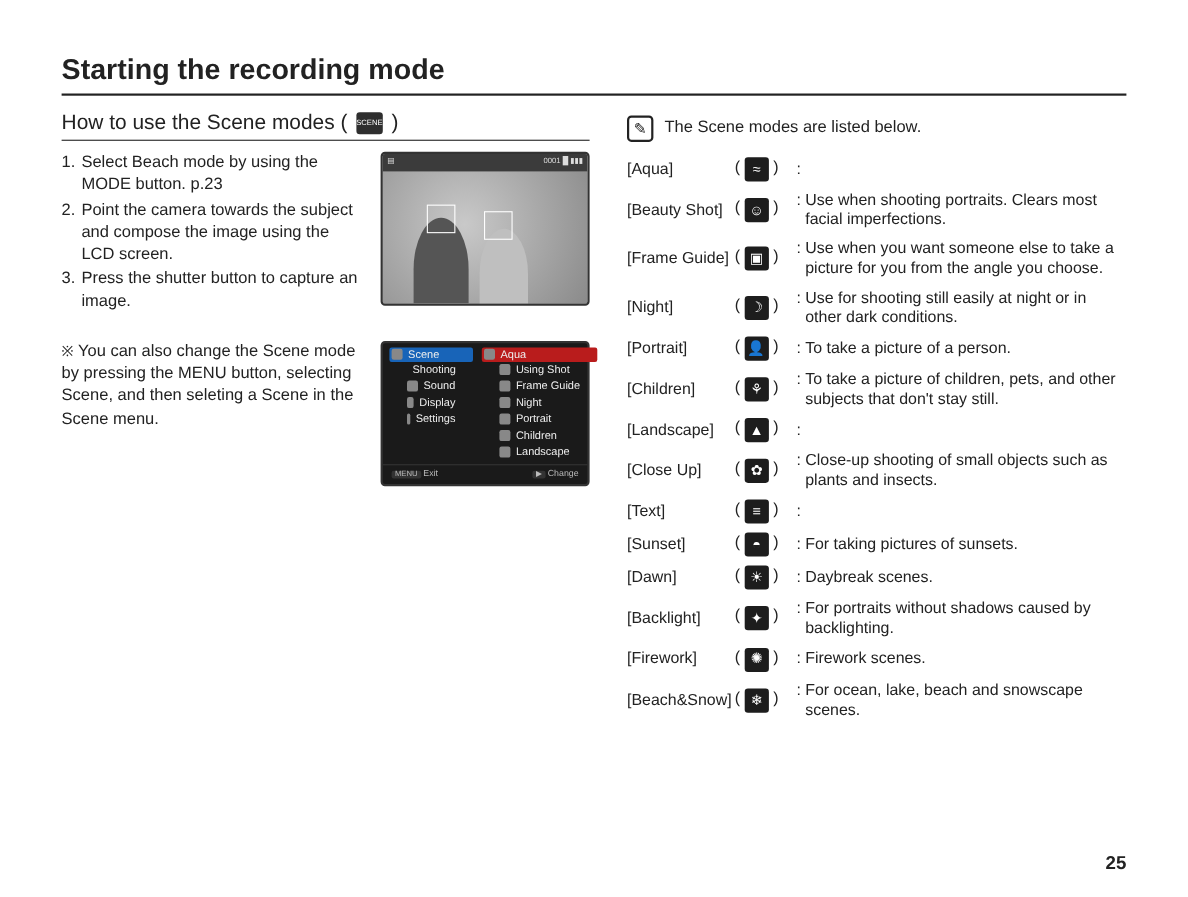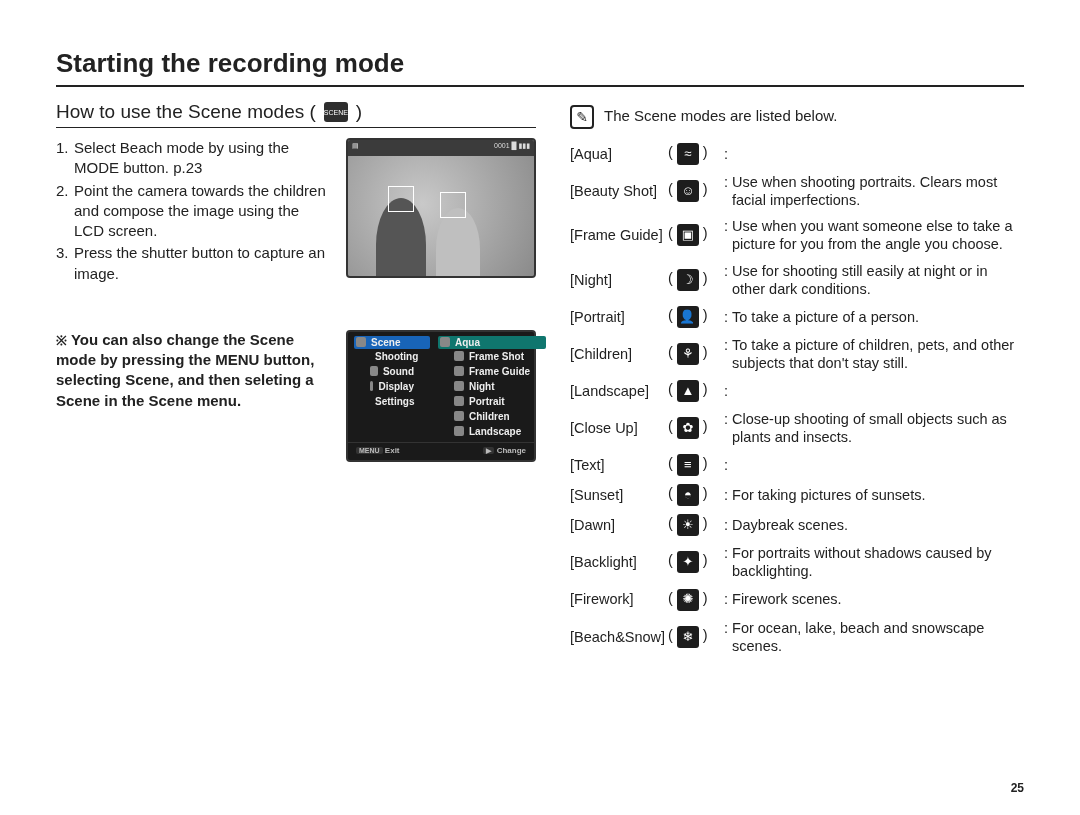--- a/index.html
+++ b/index.html
@@ -19,50 +19,50 @@
   .lcd-mock { width: 190px; height: 140px; background: linear-gradient(180deg,#9c9c9c,#777); border: 2px solid #333; border-radius: 4px; position: relative; overflow:hidden; }
   .lcd-top { height:16px; background:#3b3b3b; display:flex; justify-content:space-between; padding:2px 4px; font-size:7px; color:#ddd; }
   .lcd-body { position:relative; height:calc(100% - 16px); background: radial-gradient(circle at 40% 40%, #c9c9c9, #8a8a8a); }
   .person { position:absolute; bottom:0; border-radius:50% 50% 0 0 / 60% 60% 0 0; background:#555; }
   .p1 { left:28px; width:50px; height:78px; }
   .p2 { left:88px; width:44px; height:68px; background:#bfbfbf; }
   .face-rect { position:absolute; border:1px solid #fff; width:26px; height:26px; }
   .fr1 { left:40px; top:30px; }
   .fr2 { left:92px; top:36px; }
 
-  .note-row { display:flex; gap:14px; align-items:flex-start; margin-top: 44px; font-weight: bold; }
+  .note-row { display:flex; gap:14px; align-items:flex-start; margin-top: 24px; }
   .note-text { font-size: 15px; line-height: 1.35; flex:1; }
   .note-sym { display:inline-block; margin-right:4px; font-size:13px; }
 
   .menu-mock { width:190px; background:#1a1a1a; border:2px solid #333; border-radius:4px; color:#eee; font-size:10px; padding:4px 0; }
   .menu-row { display:flex; }
   .menu-left { width:82px; padding-left:6px; }
   .menu-right { flex:1; padding-left:8px; }
   .menu-item { display:flex; align-items:center; gap:5px; padding:2px 16px; white-space:nowrap; }
   .menu-item .mi-ic { width:10px; height:10px; display:inline-block; background:#888; border-radius:2px; }
   .menu-sel-left { background:#1864b8; border-radius:2px; padding:1px 2px; }
-  .menu-sel-right { background:#0f766e; border-radius:2px; padding:1px 2px; }
+  .menu-sel-right { background:#b91c1c; border-radius:2px; padding:1px 2px; }
   .menu-footer { display:flex; justify-content:space-between; font-size:8px; padding:3px 8px 1px 8px; border-top:1px solid #333; margin-top:3px; color:#bbb; }
   .menu-footer .kb { background:#333; padding:0 3px; border-radius:2px; font-size:7px; }
 
   
   .note-bubble { display:flex; align-items:flex-start; gap:10px; margin: 4px 0 14px 0; }
   .note-icon { width:24px; height:24px; border:2px solid #222; border-radius:4px; display:flex; align-items:center; justify-content:center; font-size:14px; }
   .note-head { font-size:15px; padding-top:2px; }
 
   .scene-table { font-size: 14.5px; line-height: 1.25; }
   .scene-row { display:flex; align-items:center; margin-bottom: 8px; }
   .scene-label { width: 98px; flex-shrink:0; }
   .scene-iconwrap { width: 56px; flex-shrink:0; display:flex; align-items:flex-start; gap:2px; }
   .paren { font-size:14.5px; }
   .scene-icon { width:22px; height:22px; background:#1d1d1d; border-radius:3px; display:inline-flex; align-items:center; justify-content:center; color:#fff; font-size:13px; margin:0 2px; }
   .scene-desc { flex:1; display:flex; gap:4px; }
   .colon { flex-shrink:0; }
 
-  .page-num { position:absolute; right:56px; bottom:20px; font-size:12px; font-weight:bold; }
+  .page-num { position:absolute; right:56px; bottom:20px; font-size:17px; font-weight:bold; }
   .page-wrap { position:relative; width:1080px; height:815px; }
 </style>
 </head>
 <body>
 
 <div class="page-wrap">
 <div class="page">
 
   <div class="title">Starting the recording mode</div>
 
@@ -78,21 +78,21 @@
 
 
       <div class="row-steps">
         <div class="steps">
           <div class="step">
                 <span class="step-num">1.</span>
                 <span>Select Beach mode by using the MODE button. p.23</span>
               </div>
           <div class="step">
                 <span class="step-num">2.</span>
-                <span>Point the camera towards the children and compose the image using the LCD screen.</span>
+                <span>Point the camera towards the subject and compose the image using the LCD screen.</span>
               </div>
           <div class="step">
                 <span class="step-num">3.</span>
                 <span>Press the shutter button to capture an image.</span>
               </div>
         </div>
         <div class="lcd-mock">
           <div class="lcd-top">
                 <span>▤</span>
                 <span>0001 █ ▮▮▮</span>
@@ -134,21 +134,21 @@
                     <span>Settings</span>
                   </div>
             </div>
             <div class="menu-right">
               <div class="menu-item menu-sel-right">
                     <span class="mi-ic"></span>
                     <span>Aqua</span>
                   </div>
               <div class="menu-item">
                     <span class="mi-ic"></span>
-                    <span>Frame Shot</span>
+                    <span>Using Shot</span>
                   </div>
               <div class="menu-item">
                     <span class="mi-ic"></span>
                     <span>Frame Guide</span>
                   </div>
               <div class="menu-item">
                     <span class="mi-ic"></span>
                     <span>Night</span>
                   </div>
               <div class="menu-item">

